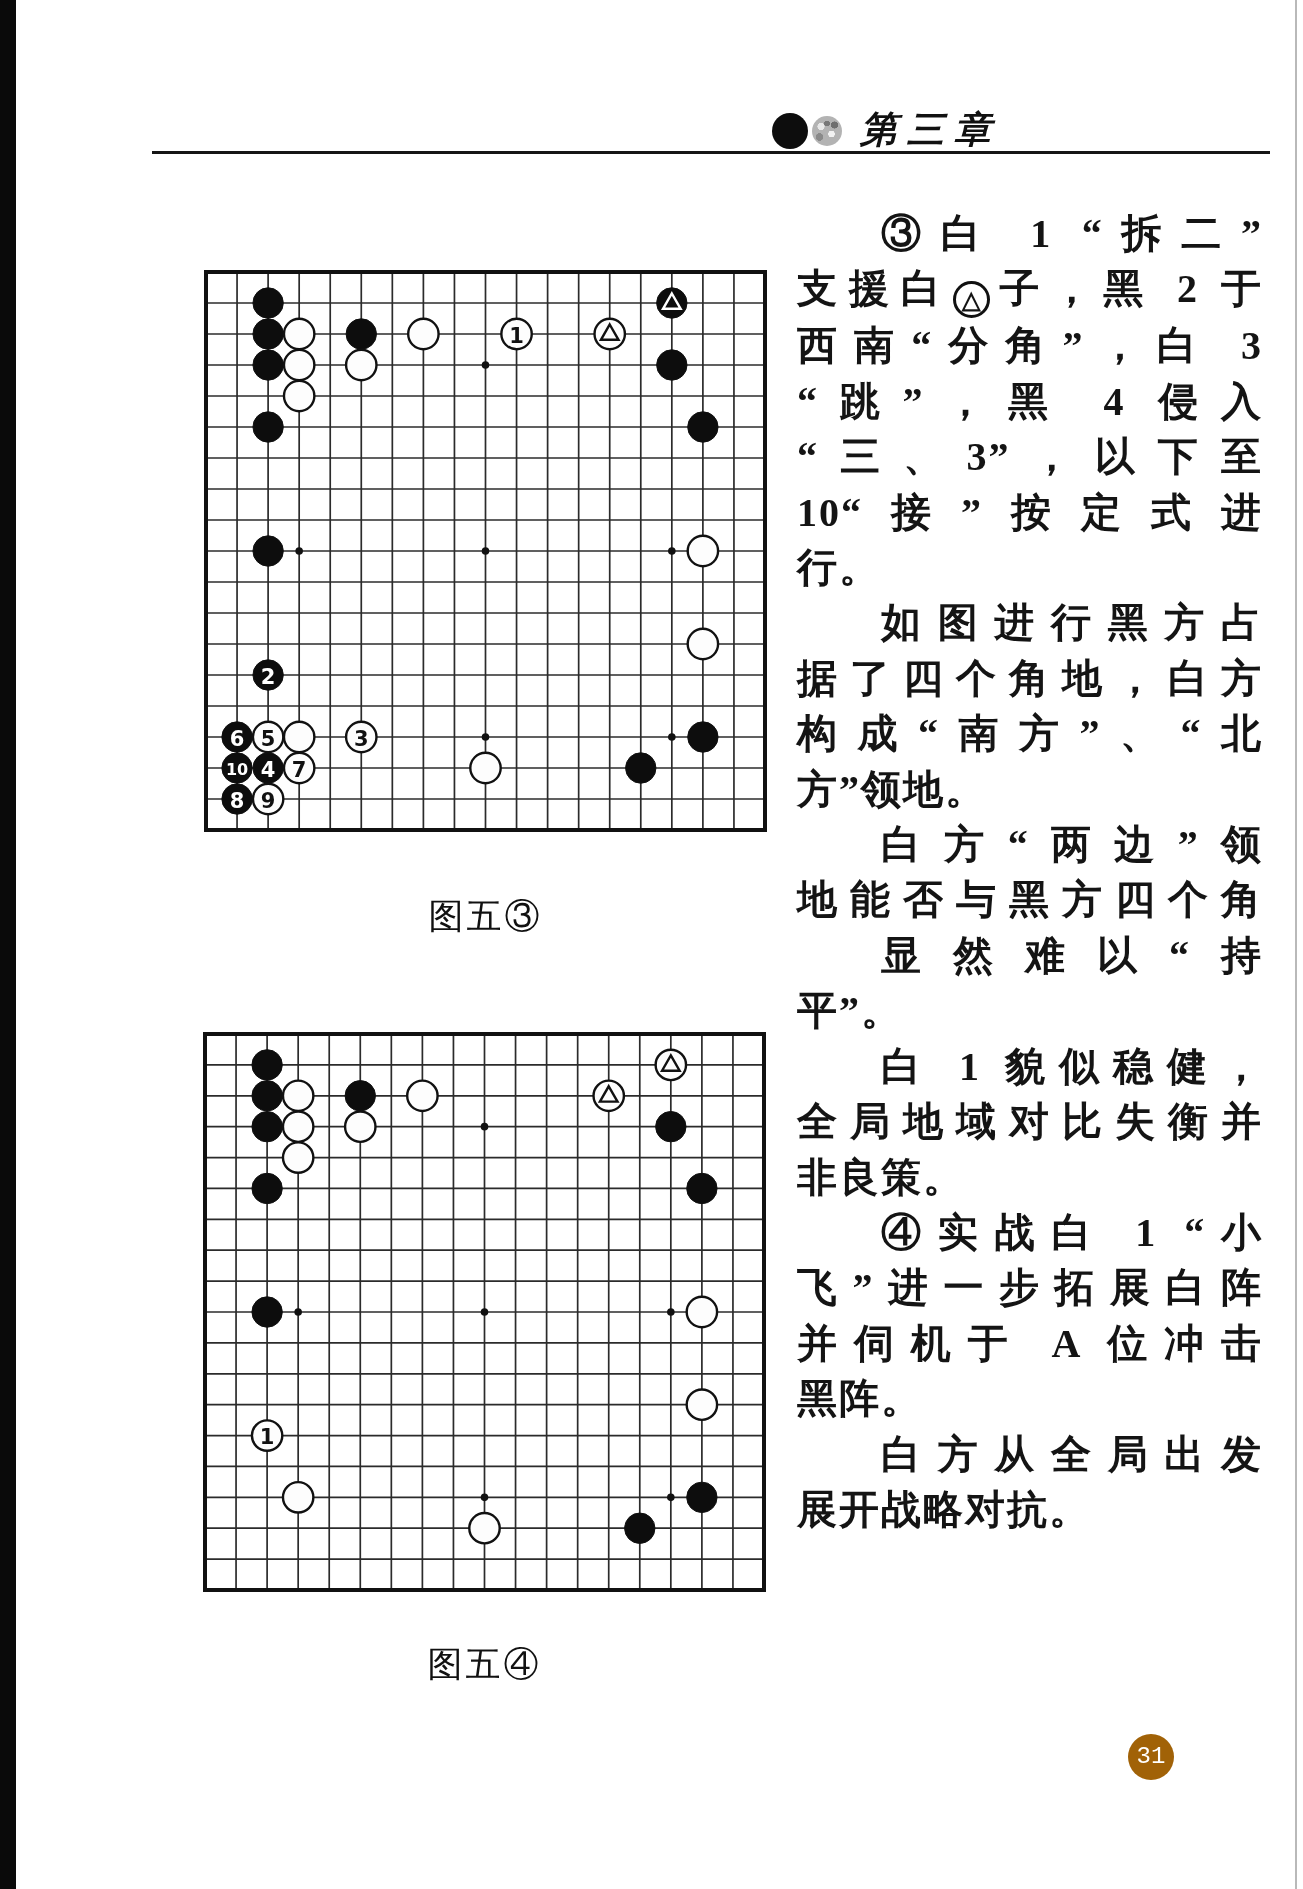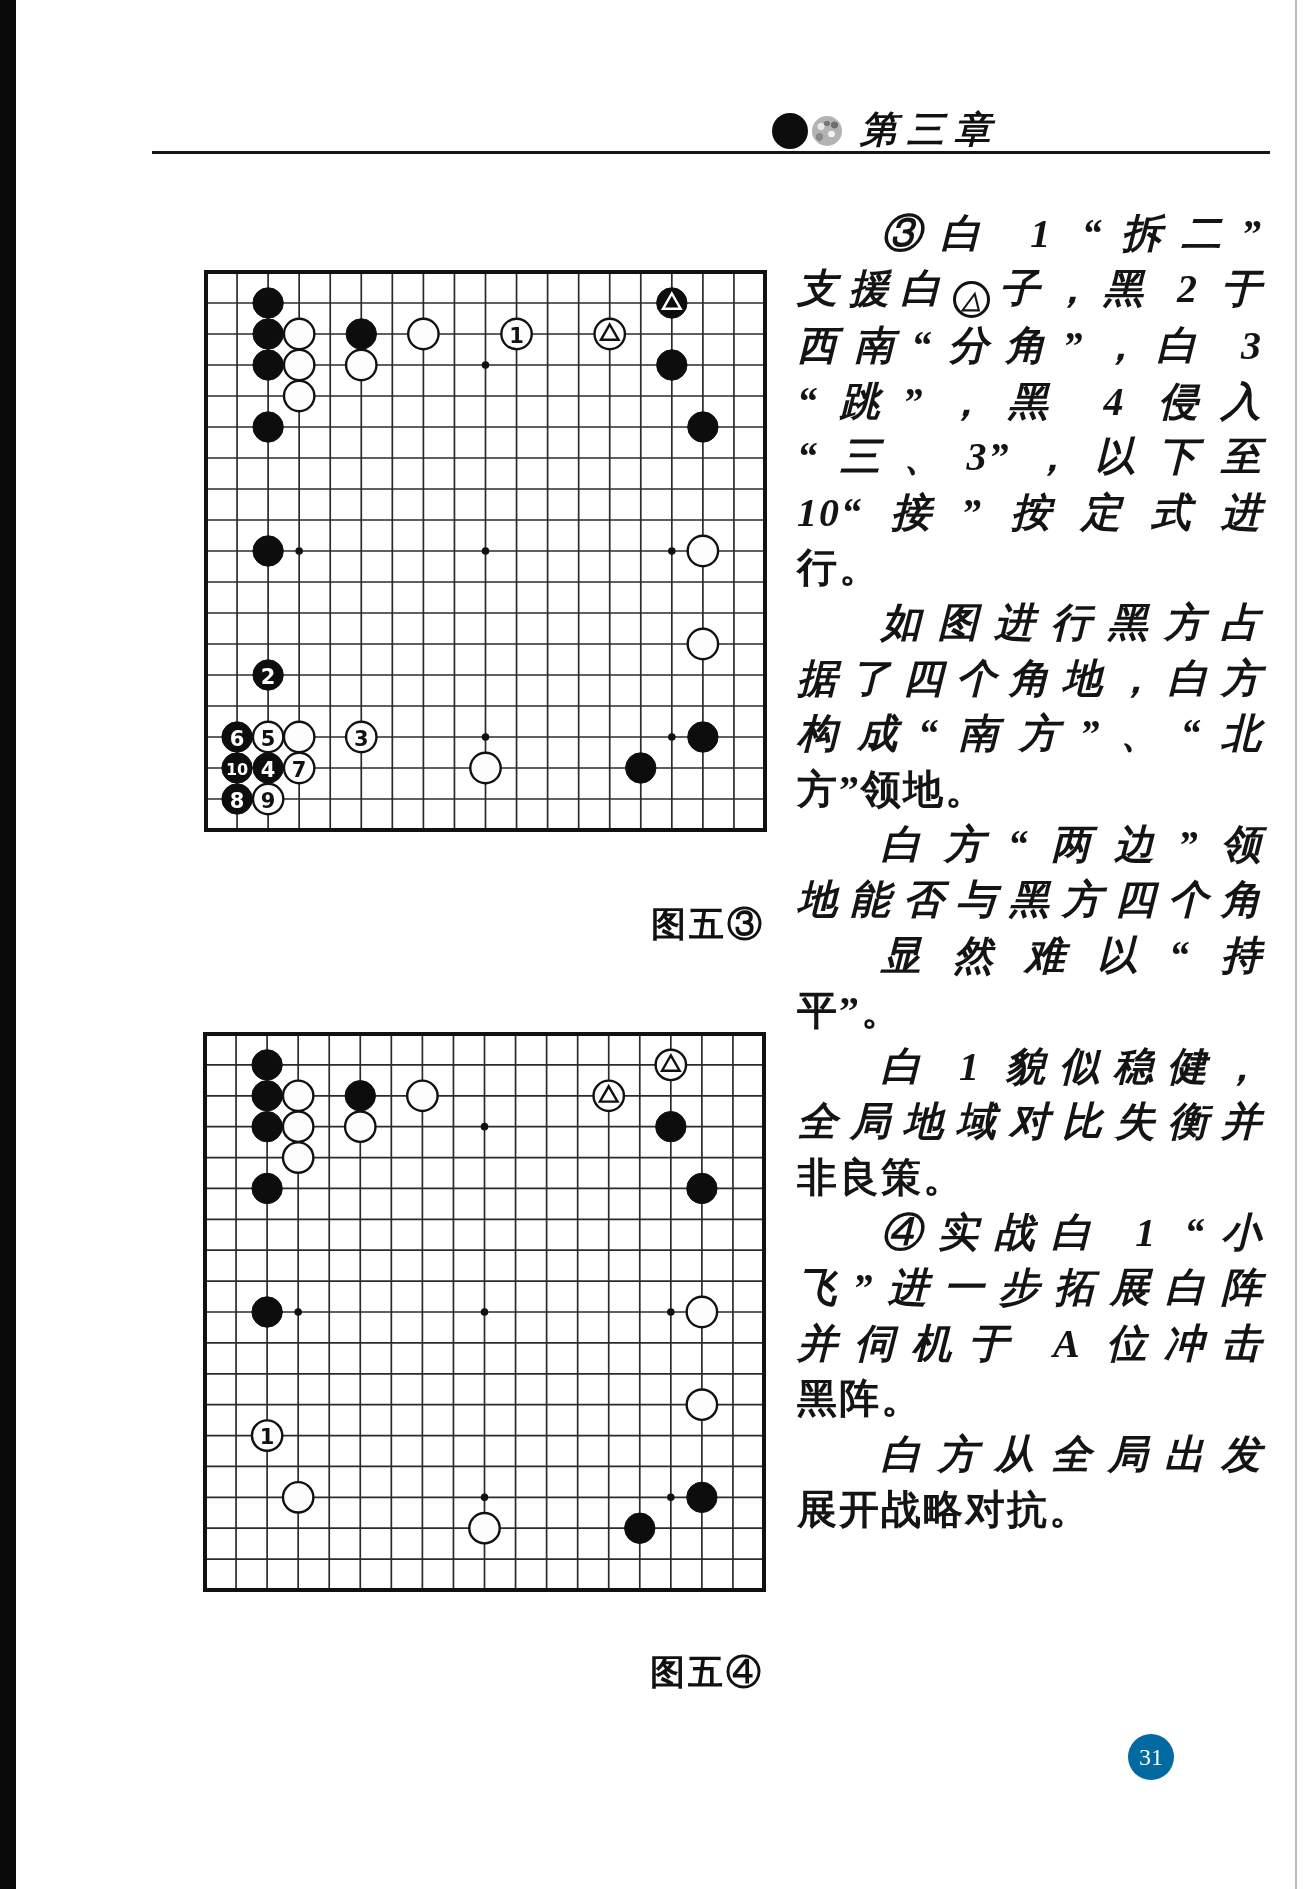--- a/index.html
+++ b/index.html
@@ -19,34 +19,34 @@
       radial-gradient(circle at 25% 70%, #8a8a8a 0 12%, rgba(0,0,0,0) 13%),
       radial-gradient(circle at 75% 30%, #6f6f6f 0 11%, rgba(0,0,0,0) 12%),
       #b3b3b3;}
   .chapter{position:absolute;left:860px;top:0px;width:180px;font-size:37px;font-weight:bold;
     font-style:italic;letter-spacing:10px;color:#111;}
   .rule{position:absolute;left:152px;top:151px;width:1118px;height:3px;background:#161616;}
 
   .board{position:absolute;}
   .board svg{display:block;overflow:visible;}
 
-  .caption{position:absolute;text-align:right;font-size:35px;font-weight:bold;color:#111;letter-spacing:3px;margin-top:8px;}
+  .caption{position:absolute;text-align:center;font-size:35px;font-weight:normal;color:#111;letter-spacing:3px;}
 
   .text-col{position:absolute;left:797px;top:206px;width:466px;color:#141414;
     font-size:40px;font-weight:600;line-height:55.4px;}
   .tline{white-space:nowrap;letter-spacing:2px;}
-  .tline.just{white-space:normal;text-align:justify;text-align-last:justify;font-style:italic;}
+  .tline.just{white-space:normal;text-align:justify;text-align-last:justify;}
   .tline.ind{padding-left:84px;}
   .tri-circle{display:inline-block;width:37px;height:37px;border:3px solid #111;border-radius:50%;
     text-align:center;vertical-align:-6px;line-height:33px;font-size:24px;font-weight:bold;
     letter-spacing:0;box-sizing:border-box;text-align-last:center;}
 
   .page-badge{position:absolute;left:1128px;top:1734px;width:46px;height:46px;border-radius:50%;
-    background:#0369a1;color:#fff;font-size:24px;line-height:46px;text-align:center;
-    font-family:Liberation Serif, serif;}
+    background:#a16207;color:#fff;font-size:24px;line-height:46px;text-align:center;
+    font-family:Liberation Mono, monospace;}
 </style>
 </head>
 <body>
 
 <div class="page">
   <div class="gutter"></div>
   <div class="edge-line"></div>
 
   <div class="header">
     <span class="orn-black"></span>

